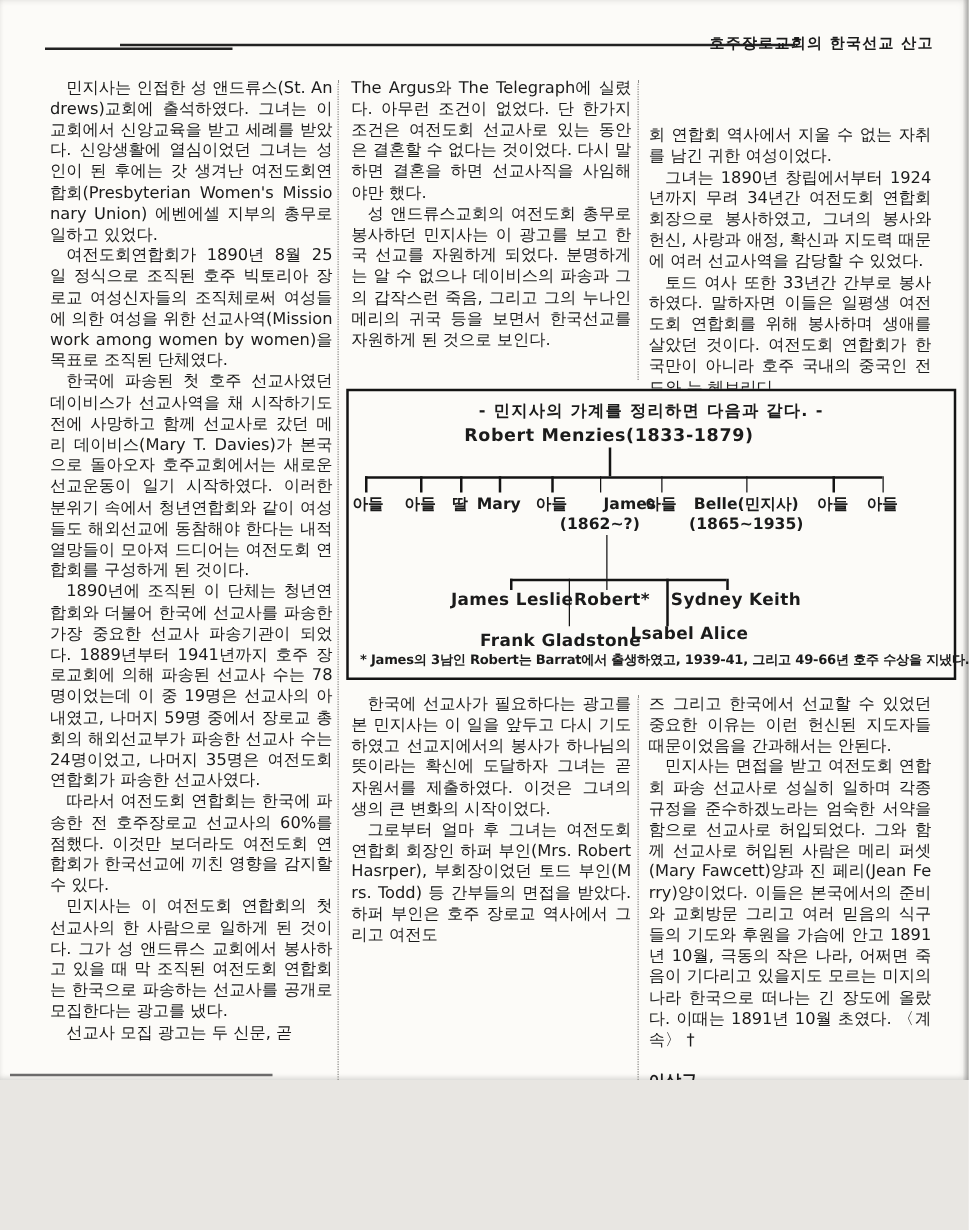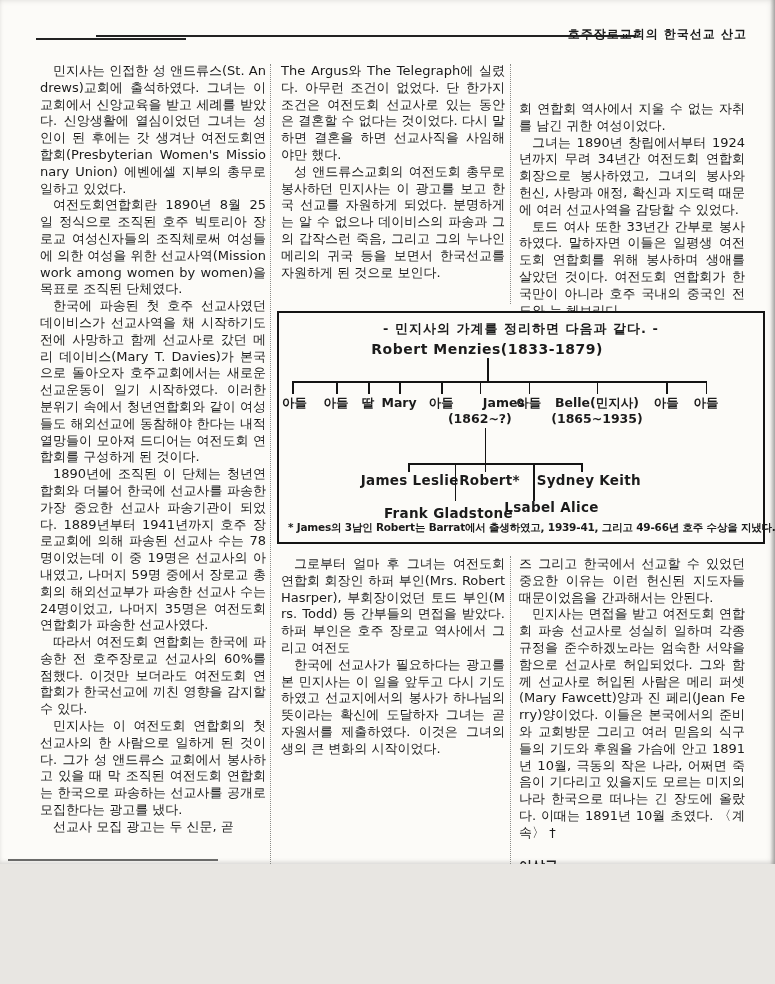--- a/index.html
+++ b/index.html
@@ -59,21 +59,21 @@
   <div class="rule-seg" style="left:36px;top:38px;width:150px;height:1.5px;"></div>
   <div class="rule-seg" style="left:96px;top:35px;width:540px;height:2px;"></div>
   <div class="header-title">호주장로교회의 한국선교 산고</div>
 
   <div class="divider" style="left:270px;top:64px;height:858px;"></div>
   <div class="divider" style="left:510px;top:64px;height:240px;"></div>
   <div class="divider" style="left:510px;top:556px;height:368px;"></div>
 
   <div class="col" style="left:40px;top:63px;width:226px;">
     <p class="indent">민지사는 인접한 성 앤드류스(St. Andrews)교회에 출석하였다. 그녀는 이 교회에서 신앙교육을 받고 세례를 받았다. 신앙생활에 열심이었던 그녀는 성인이 된 후에는 갓 생겨난 여전도회연합회(Presbyterian Women's Missionary Union) 에벤에셀 지부의 총무로 일하고 있었다.</p>
-    <p class="indent">여전도회연합회란 1890년 8월 25일 정식으로 조직된 호주 빅토리아 장로교 여성신자들의 조직체로써 여성들에 의한 여성을 위한 선교사역(Mission work among women by women)을 목표로 조직된 단체였다.</p>
+    <p class="indent">여전도회연합회가 1890년 8월 25일 정식으로 조직된 호주 빅토리아 장로교 여성신자들의 조직체로써 여성들에 의한 여성을 위한 선교사역(Mission work among women by women)을 목표로 조직된 단체였다.</p>
     <p class="indent">한국에 파송된 첫 호주 선교사였던 데이비스가 선교사역을 채 시작하기도 전에 사망하고 함께 선교사로 갔던 메리 데이비스(Mary T. Davies)가 본국으로 돌아오자 호주교회에서는 새로운 선교운동이 일기 시작하였다. 이러한 분위기 속에서 청년연합회와 같이 여성들도 해외선교에 동참해야 한다는 내적 열망들이 모아져 드디어는 여전도회 연합회를 구성하게 된 것이다.</p>
     <p class="indent">1890년에 조직된 이 단체는 청년연합회와 더불어 한국에 선교사를 파송한 가장 중요한 선교사 파송기관이 되었다. 1889년부터 1941년까지 호주 장로교회에 의해 파송된 선교사 수는 78명이었는데 이 중 19명은 선교사의 아내였고, 나머지 59명 중에서 장로교 총회의 해외선교부가 파송한 선교사 수는 24명이었고, 나머지 35명은 여전도회연합회가 파송한 선교사였다.</p>
     <p class="indent">따라서 여전도회 연합회는 한국에 파송한 전 호주장로교 선교사의 60%를 점했다. 이것만 보더라도 여전도회 연합회가 한국선교에 끼친 영향을 감지할 수 있다.</p>
     <p class="indent">민지사는 이 여전도회 연합회의 첫 선교사의 한 사람으로 일하게 된 것이다. 그가 성 앤드류스 교회에서 봉사하고 있을 때 막 조직된 여전도회 연합회는 한국으로 파송하는 선교사를 공개로 모집한다는 광고를 냈다.</p>
     <p class="indent">선교사 모집 광고는 두 신문, 곧</p>
   </div>
 
   <div class="col" style="left:281px;top:63px;width:224px;">
     <p>The Argus와 The Telegraph에 실렸다. 아무런 조건이 없었다. 단 한가지 조건은 여전도회 선교사로 있는 동안은 결혼할 수 없다는 것이었다. 다시 말하면 결혼을 하면 선교사직을 사임해야만 했다.</p>
     <p class="indent">성 앤드류스교회의 여전도회 총무로 봉사하던 민지사는 이 광고를 보고 한국 선교를 자원하게 되었다. 분명하게는 알 수 없으나 데이비스의 파송과 그의 갑작스런 죽음, 그리고 그의 누나인 메리의 귀국 등을 보면서 한국선교를 자원하게 된 것으로 보인다.</p>
@@ -132,22 +132,22 @@
       <div class="tree-gc" style="left:43.5%;top:159px;">Robert*</div>
       <div class="tree-gc" style="left:64%;top:159px;">Sydney Keith</div>
       <div class="tree-gc" style="left:35%;top:192px;">Frank Gladstone</div>
       <div class="tree-gc" style="left:56.3%;top:186px;">Lsabel Alice</div>
 
       <div class="tree-footnote">* James의 3남인 Robert는 Barrat에서 출생하였고, 1939-41, 그리고 49-66년 호주 수상을 지냈다.</div>
     </div>
   </div>
 
   <div class="col" style="left:281px;top:556px;width:224px;">
+    <p class="indent">한국에 선교사가 필요하다는 광고를 본 민지사는 이 일을 앞두고 다시 기도하였고 선교지에서의 봉사가 하나님의 뜻이라는 확신에 도달하자 그녀는 곧 자원서를 제출하였다. 이것은 그녀의 생의 큰 변화의 시작이었다.</p>
     <p class="indent">그로부터 얼마 후 그녀는 여전도회 연합회 회장인 하퍼 부인(Mrs. Robert Hasrper), 부회장이었던 토드 부인(Mrs. Todd) 등 간부들의 면접을 받았다. 하퍼 부인은 호주 장로교 역사에서 그리고 여전도</p>
-    <p class="indent">한국에 선교사가 필요하다는 광고를 본 민지사는 이 일을 앞두고 다시 기도하였고 선교지에서의 봉사가 하나님의 뜻이라는 확신에 도달하자 그녀는 곧 자원서를 제출하였다. 이것은 그녀의 생의 큰 변화의 시작이었다.</p>
   </div>
 
   <div class="col" style="left:519px;top:556px;width:226px;">
     <p>즈 그리고 한국에서 선교할 수 있었던 중요한 이유는 이런 헌신된 지도자들 때문이었음을 간과해서는 안된다.</p>
     <p class="indent">민지사는 면접을 받고 여전도회 연합회 파송 선교사로 성실히 일하며 각종 규정을 준수하겠노라는 엄숙한 서약을 함으로 선교사로 허입되었다. 그와 함께 선교사로 허입된 사람은 메리 퍼셋(Mary Fawcett)양과 진 페리(Jean Ferry)양이었다. 이들은 본국에서의 준비와 교회방문 그리고 여러 믿음의 식구들의 기도와 후원을 가슴에 안고 1891년 10월, 극동의 작은 나라, 어쩌면 죽음이 기다리고 있을지도 모르는 미지의 나라 한국으로 떠나는 긴 장도에 올랐다. 이때는 1891년 10월 초였다. 〈계속〉 †</p>
     <div class="author-name">이상규</div>
     <div class="author-affiliation">고신대학교 교수(역사신학), 본지 편집고문</div>
   </div>
 
   <div class="page-footer">

